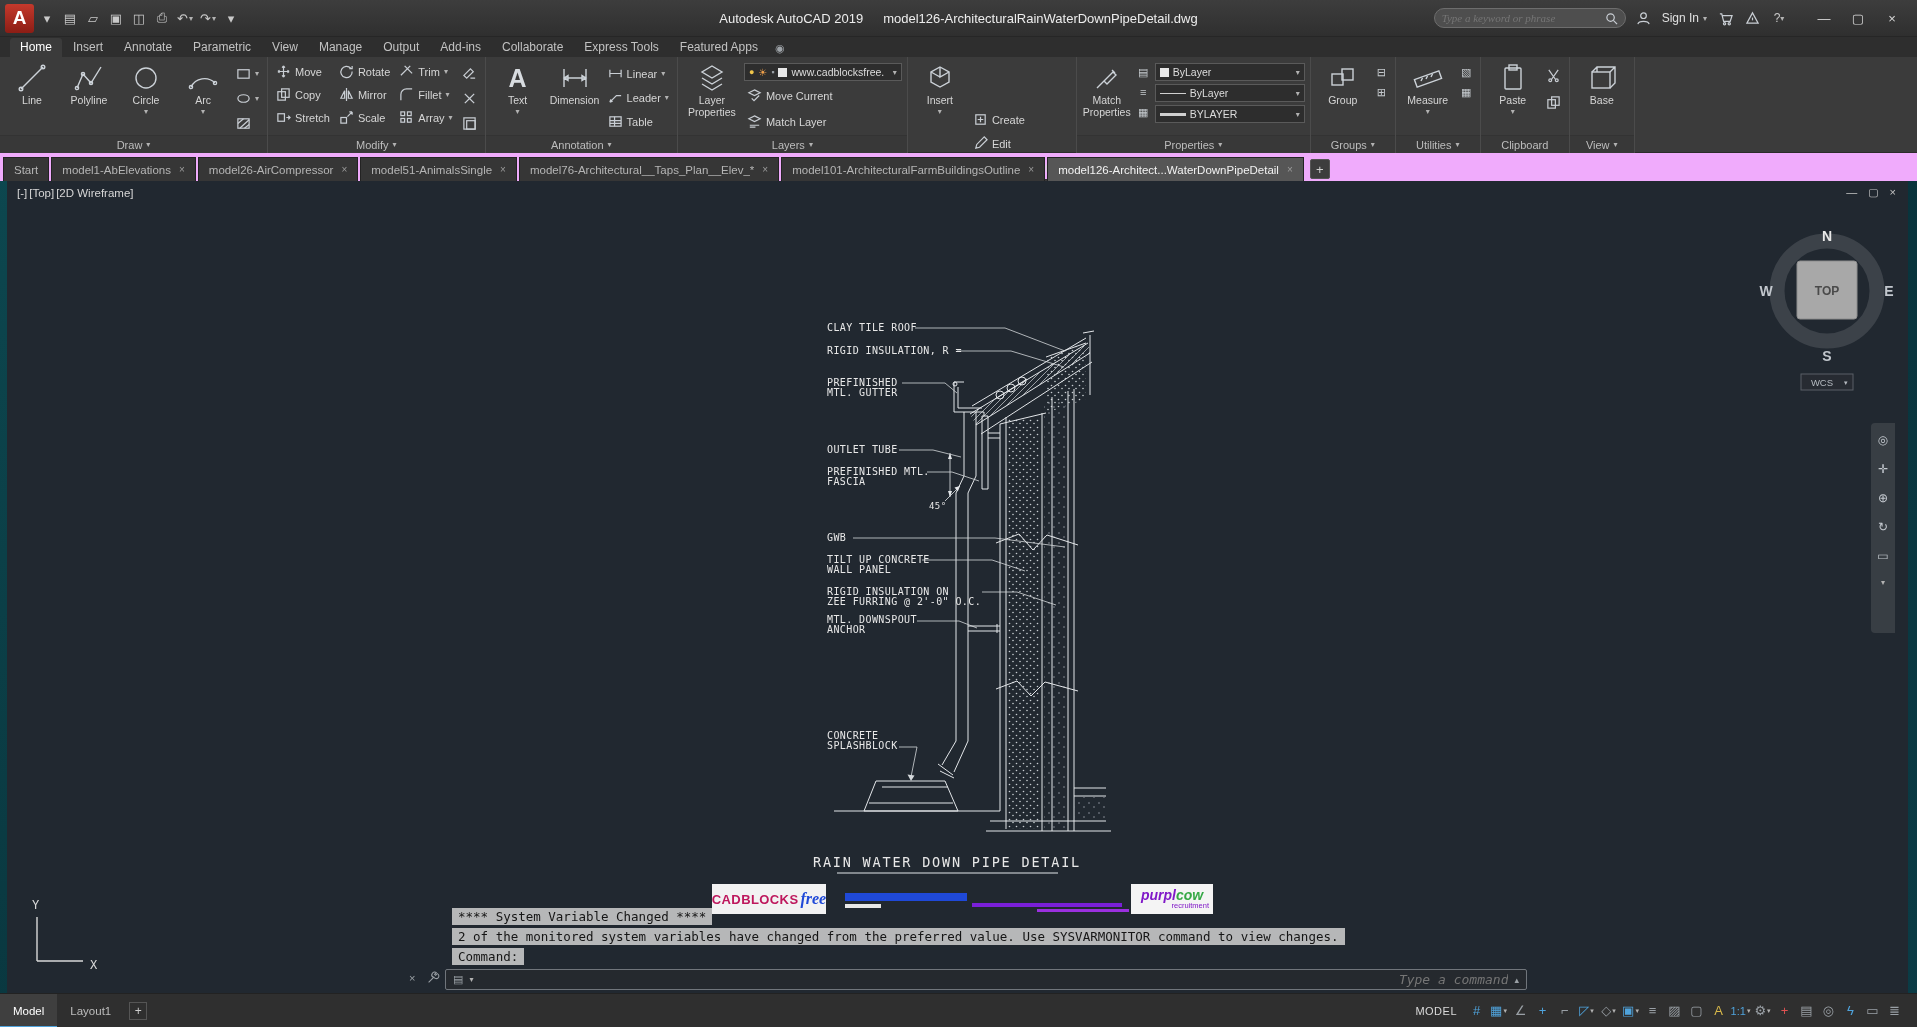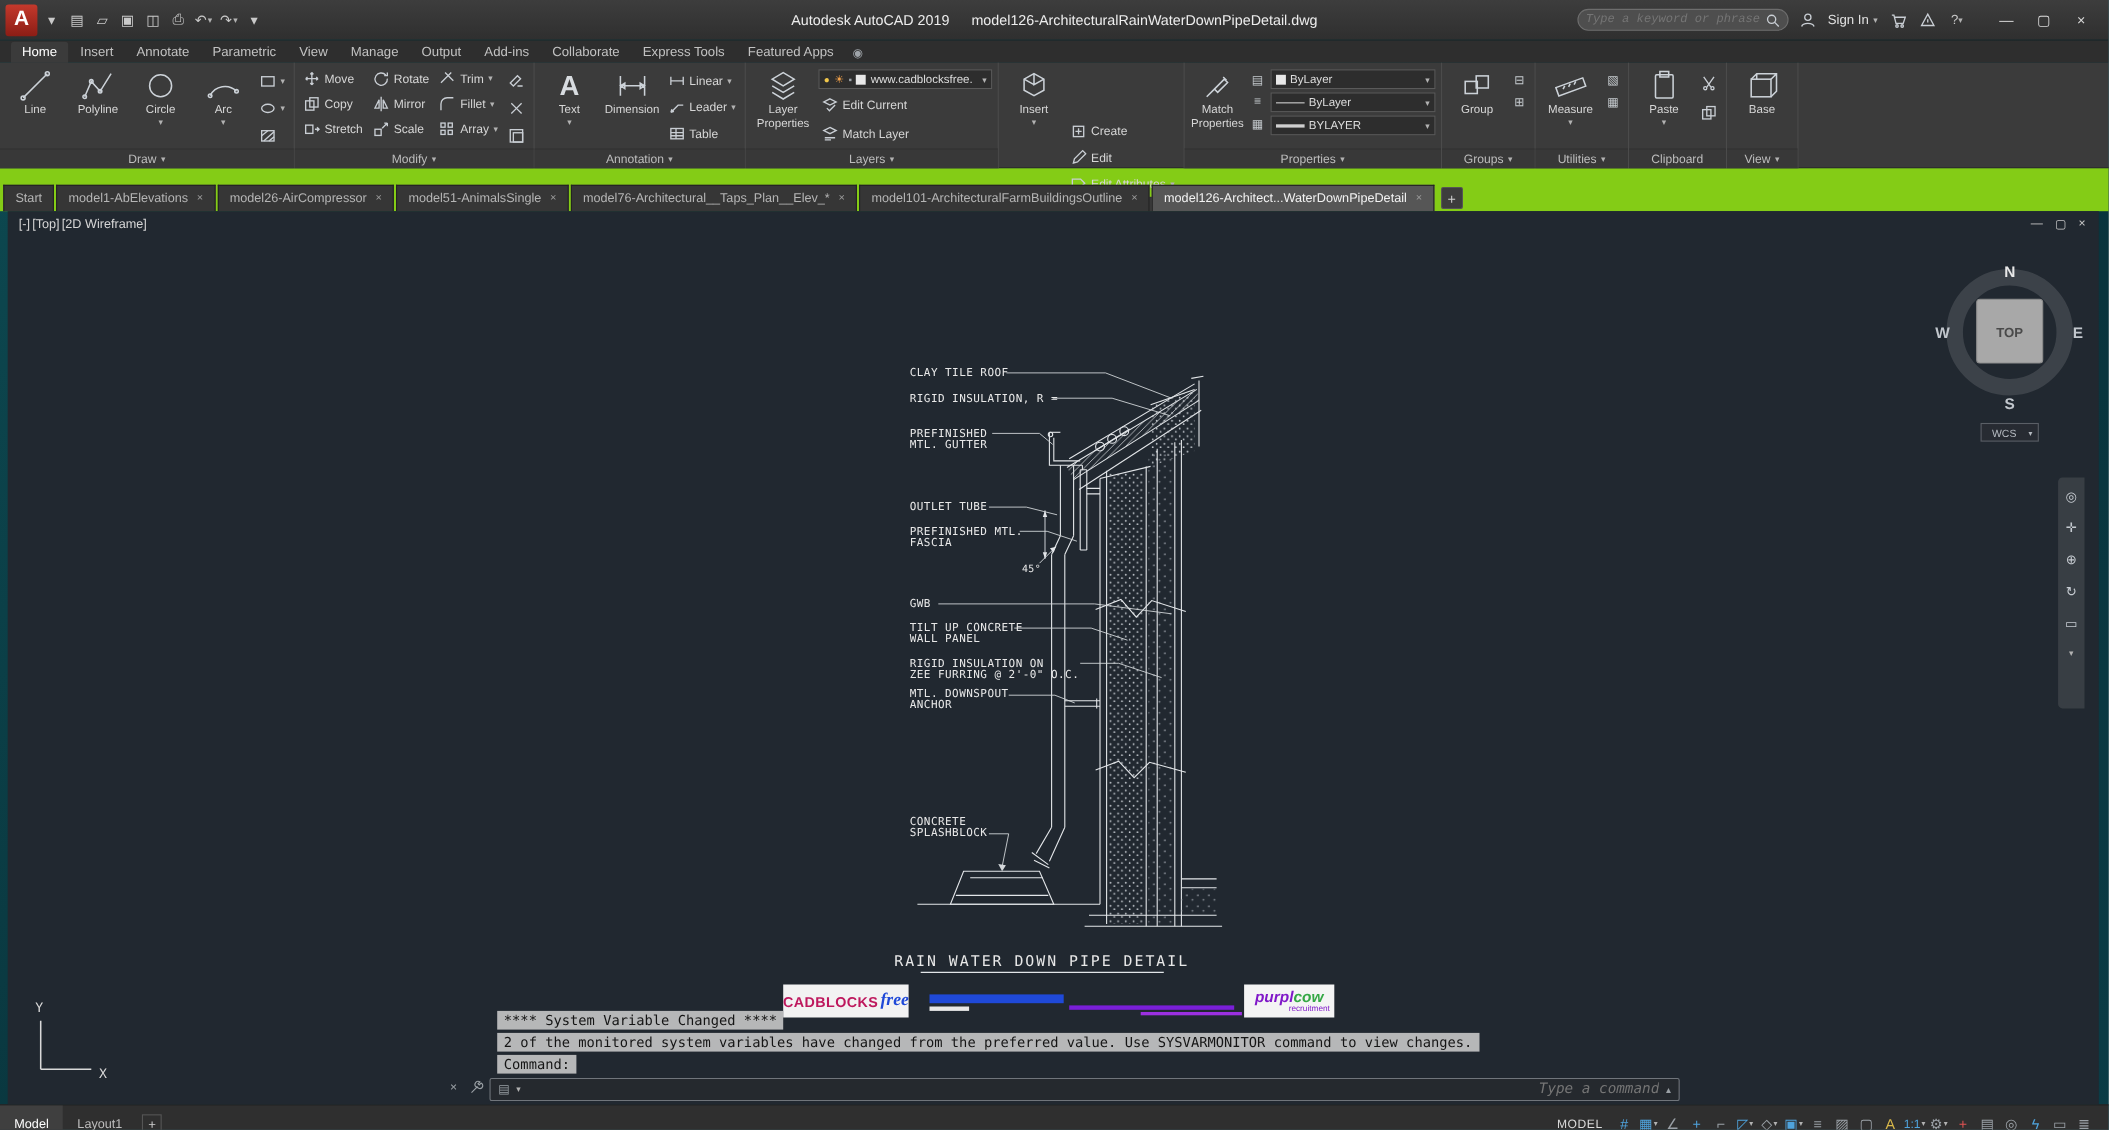--- a/index.html
+++ b/index.html
@@ -8,21 +8,21 @@
 
   
   #titlebar{height:37px;background:linear-gradient(#3d3d3d,#2f2f2f);display:flex;align-items:center;color:#e3e3e3;position:relative;border-bottom:1px solid #262626;}
   .qat{display:flex;align-items:center;gap:3px;padding-left:5px;}
   .alogo{width:29px;height:29px;background:linear-gradient(#c4392c,#8c1d15);border-radius:3px;color:#fff;font-weight:bold;font-size:19px;display:flex;align-items:center;justify-content:center;}
   .qbtn{min-width:20px;height:22px;display:flex;align-items:center;justify-content:center;color:#c9c9c9;font-size:13px;}
   .qbtn .caret{margin-left:1px;}
   .title-center{position:absolute;left:50%;transform:translateX(-50%);font-size:13px;color:#ededed;white-space:nowrap;display:flex;gap:20px;}
   .tb-right{margin-left:auto;display:flex;align-items:center;gap:9px;padding-right:8px;}
   .search{width:192px;height:20px;background:#4e4e4e;border:1px solid #6d6d6d;border-radius:10px;display:flex;align-items:center;padding:0 7px;gap:5px;}
-  .search input{flex:1;background:transparent;border:none;outline:none;color:#c9c9c9;font-style:italic;font-size:11px;font-family:Liberation Mono, monospace;}
+  .search input{flex:1;background:transparent;border:none;outline:none;color:#c9c9c9;font-style:italic;font-size:11px;font-family:Liberation Serif, serif;}
   .tbico{width:18px;height:18px;display:flex;align-items:center;justify-content:center;color:#c9c9c9;font-size:12px;}
   .signin{display:flex;align-items:center;gap:4px;font-size:12px;color:#e0e0e0;}
   .winbtns{display:flex;margin-left:10px;}
   .winbtn{width:34px;height:26px;display:flex;align-items:center;justify-content:center;color:#d8d8d8;font-size:13px;}
   svg.ic{stroke:#c9ced4;fill:none;stroke-width:1.3;}
 
   
   #ribbontabs{height:20px;background:#2e2e2e;display:flex;align-items:flex-end;padding-left:10px;gap:1px;}
   .rtab{padding:2px 10px 3px;font-size:12px;color:#c2c2c2;white-space:nowrap;}
   .rtab.active{background:#3b3b3b;color:#fff;border-radius:3px 3px 0 0;}
@@ -42,21 +42,21 @@
   .caret{font-size:8px;color:#b2b2b2;}
   .dropdown{height:18px;background:#2d2d2d;border:1px solid #5a5a5a;display:flex;align-items:center;gap:4px;font-size:10.5px;color:#ddd;padding:0 4px;width:158px;}
   .dropdown .spacer{flex:1;}
   .chip{width:9px;height:9px;background:#e8e8e8;display:inline-block;flex:none;}
   .ltline{width:26px;border-top:1px solid #cfcfcf;display:inline-block;}
   .lwline{width:26px;border-top:3px solid #cfcfcf;display:inline-block;}
   .minicol{display:flex;flex-direction:column;gap:4px;padding-top:4px;}
   .tico{width:17px;height:16px;display:flex;align-items:center;justify-content:center;color:#c5cace;font-size:11px;}
 
   
-  #filetabs{height:39px;background:#84cc16;display:flex;align-items:flex-end;padding-left:3px;gap:2px;}
+  #filetabs{height:28px;background:#f0abfc;display:flex;align-items:flex-end;padding-left:3px;gap:2px;}
   .ftab{height:24px;display:flex;align-items:center;gap:8px;padding:0 10px;font-size:11.5px;color:#b5b5b5;background:#363636;border:1px solid #232323;border-bottom:none;white-space:nowrap;}
   .ftab.active{background:#565656;color:#f2f2f2;}
   .ftab .x{color:#9a9a9a;font-size:10px;}
   .addtab{width:20px;height:20px;margin:0 0 2px 4px;display:flex;align-items:center;justify-content:center;background:#3d3d3d;border:1px solid #555;color:#cfcfcf;font-size:13px;border-radius:2px;}
 
   
   #viewport{position:relative;height:812px;margin:0 9px 0 7px;background:#212830;overflow:hidden;}
   .viewlabel{position:absolute;left:10px;top:6px;display:flex;gap:2px;font-size:11.5px;color:#d6d6d6;}
   .vp-winbtns{position:absolute;right:12px;top:5px;display:flex;gap:11px;color:#c6c6c6;font-size:11px;}
   .cmdline{position:absolute;background:rgba(203,203,203,.88);color:#151515;font:12.5px "DejaVu Sans Mono",monospace;padding:1px 6px;white-space:pre;}
@@ -391,21 +391,21 @@
           <span class="chip"></span>
           <span style="overflow:hidden;white-space:nowrap;">www.cadblocksfree.</span>
           <span class="spacer"></span>
             <span class="caret">▾</span>
         </div>
         <div class="sbtn">
             <svg viewBox="0 0 16 16">
               <path d="M8 2l6 3-6 3-6-3z"></path>
               <path d="M5 11l2.5 2.5L13 8"></path>
             </svg>
-            <span>Edit Current</span>
+            <span>Move Current</span>
           </div>
         <div class="sbtn">
             <svg viewBox="0 0 16 16">
               <path d="M8 2l6 3-6 3-6-3z"></path>
               <path d="M3 12h10M3 14h6"></path>
             </svg>
             <span>Match Layer</span>
           </div>
       </div>
     </div>

